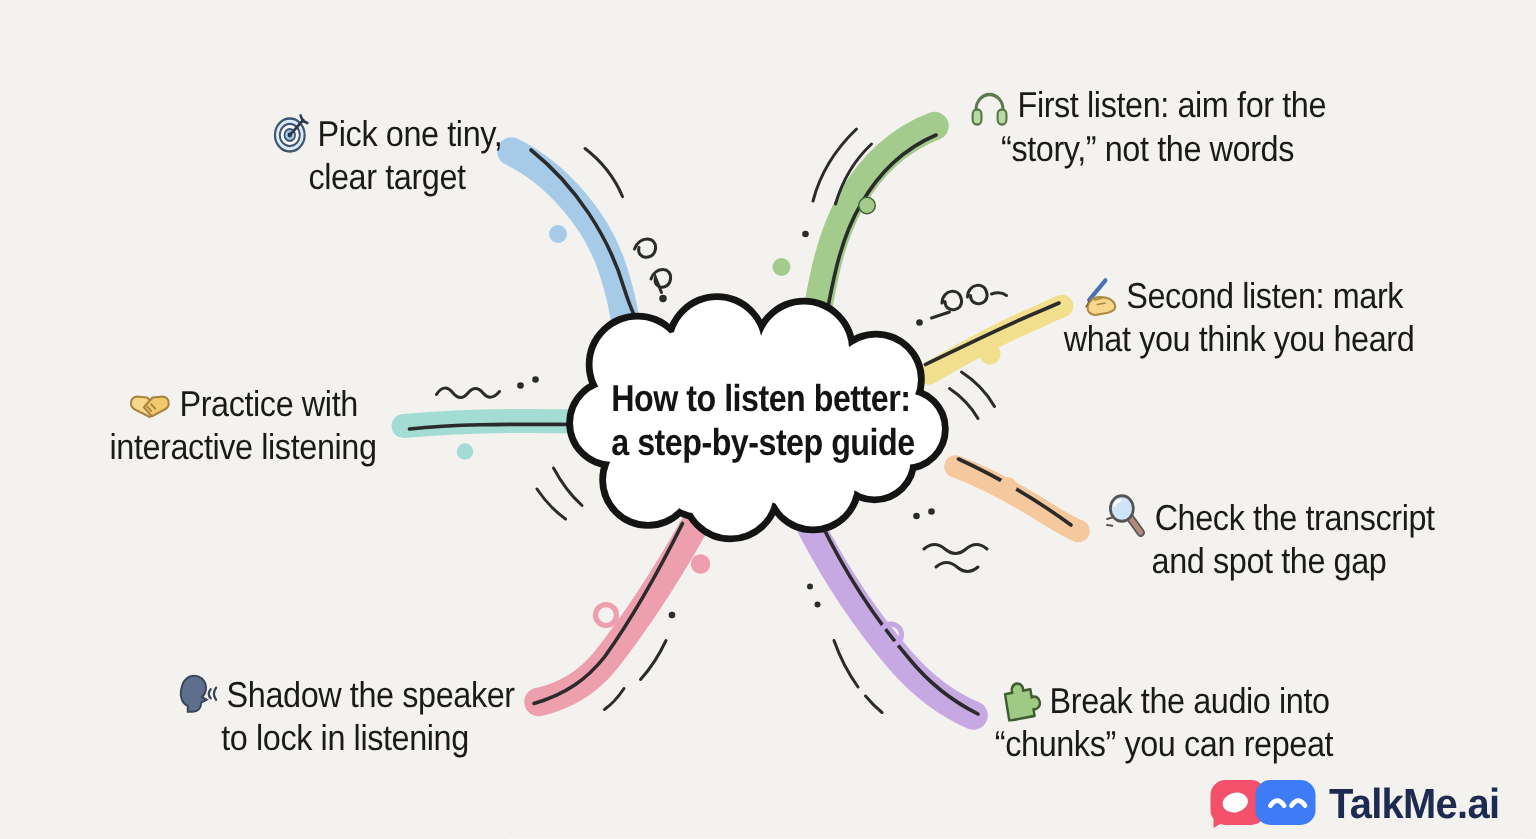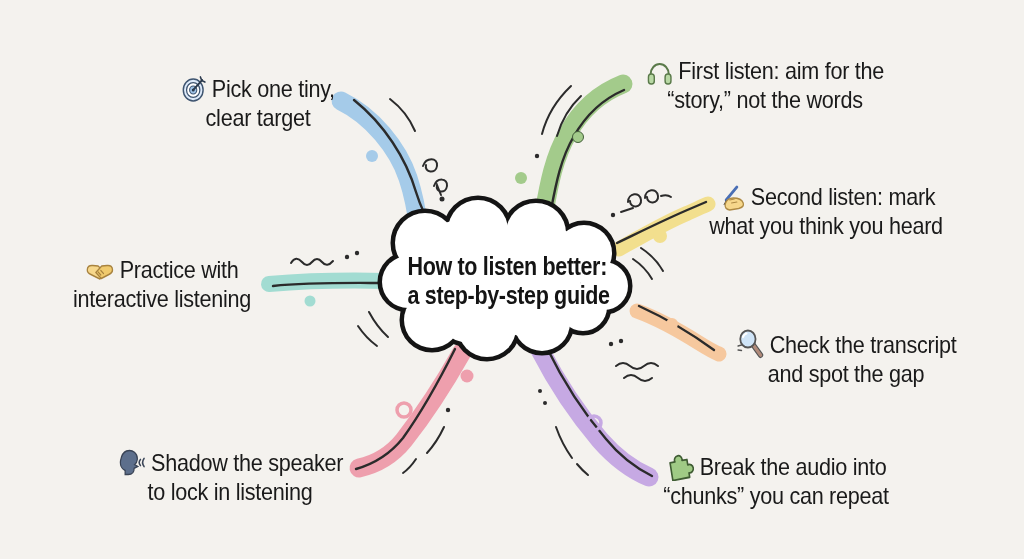--- a/index.html
+++ b/index.html
@@ -236,14 +236,25 @@
     <span class="l1">
       <svg class="icn" width="32" height="31" viewBox="0 0 32 31">
         <g transform="rotate(-10 16 16)">
           <path d="M 6 11 h 5.5 a 4.2 4.2 0 1 1 8 0 H 25 v 5.5 a 4.2 4.2 0 1 1 0 8 V 29 H 6 Z" fill="#9fca85" stroke="#3f5c33" stroke-width="1.8" stroke-linejoin="round"></path>
         </g>
       </svg><span>Break the audio into</span>
     </span>
     <span class="l2">“chunks” you can repeat</span>
   </div>
 
+  <div class="brand">
+    <svg width="72" height="33" viewBox="0 0 72 33">
+      <path d="M 3 27 L 3 33 L 12 27.5 Z" fill="#f2506b"></path>
+      <rect x="1" y="1" width="37" height="30" rx="10" fill="#f2506b"></rect>
+      <ellipse cx="17.5" cy="16" rx="8.5" ry="6.5" fill="#ffffff" transform="rotate(-14 17.5 16)"></ellipse>
+      <rect x="31" y="1" width="40" height="30" rx="10" fill="#3d7bf7"></rect>
+      <path d="M 41 18 q 4.5 -6.5 9 0" stroke="#ffffff" stroke-width="3.2" fill="none" stroke-linecap="round"></path>
+      <path d="M 55 18 q 4.5 -6.5 9 0" stroke="#ffffff" stroke-width="3.2" fill="none" stroke-linecap="round"></path>
+    </svg>
+    <span class="brand-text">TalkMe.ai</span>
+  </div>
 
 </div>
 
 </body></html>

